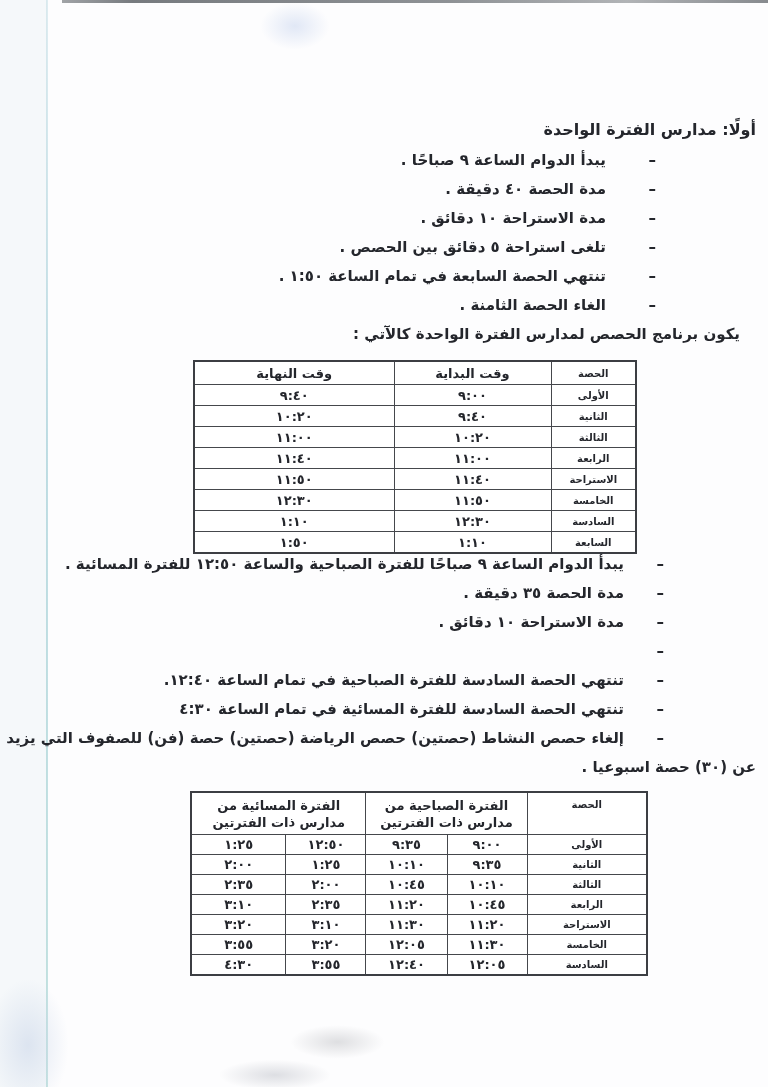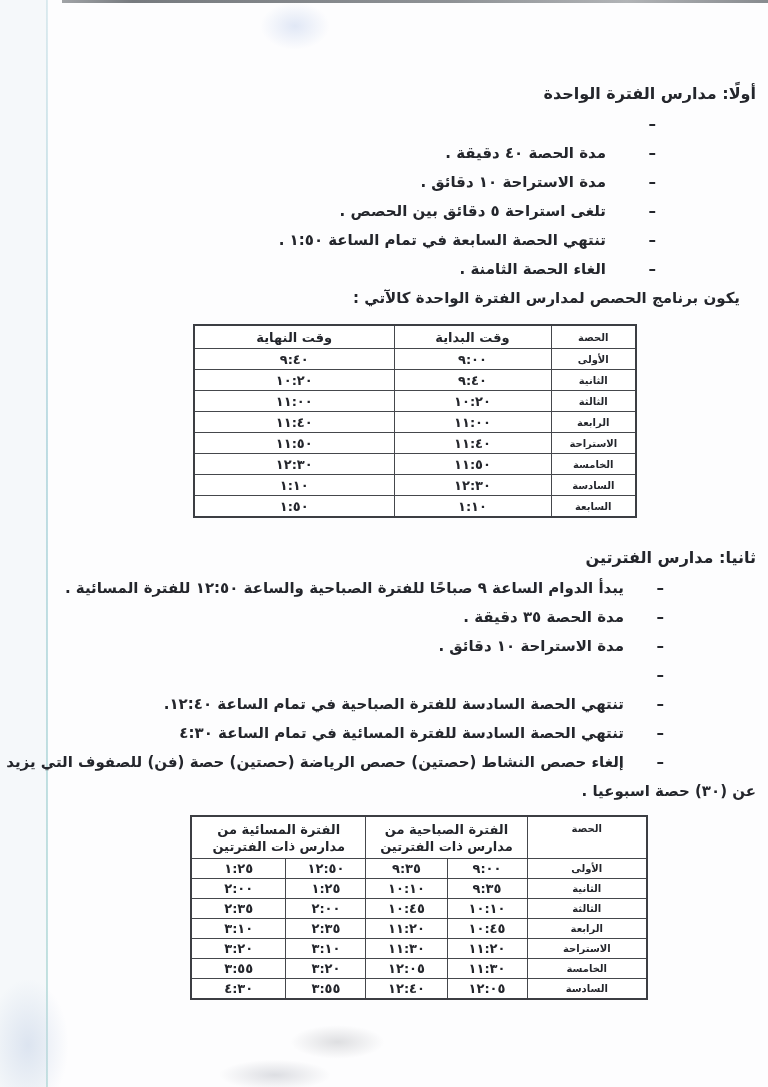--- a/index.html
+++ b/index.html
@@ -33,21 +33,21 @@
     background: radial-gradient(ellipse at center, rgba(200,212,232,.55), rgba(200,212,232,0) 72%); }
   .smudge-bottom-center { left: 290px; top: 1025px; width: 95px; height: 34px;
     background: radial-gradient(ellipse at center, rgba(150,152,158,.30), rgba(150,152,158,0) 70%); }
   .smudge-bottom-left { left: 220px; top: 1060px; width: 110px; height: 30px;
     background: radial-gradient(ellipse at center, rgba(168,172,182,.38), rgba(168,172,182,0) 72%); }
 
   
   .content {
     position: relative;
     direction: rtl;
-    padding: 84px 12px 0 0;
+    padding: 120px 12px 0 0;
     color: #24262c;
     font-weight: bold;
   }
   .section-heading {
     font-size: 16px; line-height: 20px;
     margin: 0 0 10px 0;
   }
   .sec-2-heading { margin-top: 30px; }
   .bullet {
     display: flex;
@@ -106,20 +106,21 @@
 <div class="smudge smudge-bottom-left"></div>
 
 <div class="content">
 
   <div class="section-heading">أولًا: مدارس الفترة الواحدة</div>
 
   <div class="bullets bullets-1">
 
   <div class="bullet">
       <span class="dash">–</span>
+      <span class="bullet-text">يبدأ الدوام الساعة ٩ صباحًا .</span>
     </div>
       <div class="bullet">
       <span class="dash">–</span>
       <span class="bullet-text">مدة الحصة ٤٠ دقيقة .</span>
     </div>
       <div class="bullet">
       <span class="dash">–</span>
       <span class="bullet-text">مدة الاستراحة ١٠ دقائق .</span>
     </div>
       <div class="bullet">
@@ -189,21 +190,20 @@
         <td>١:١٠</td>
       </tr>
         <tr>
         <td class="c-period">السابعة</td>
         <td>١:١٠</td>
         <td>١:٥٠</td>
       </tr>
       </tbody>
   </table>
 
-  <div class="section-heading sec-2-heading">ثانيا: مدارس الفترتين</div>
 
   <div class="bullets bullets-2">
 
   <div class="bullet">
       <span class="dash">–</span>
       <span class="bullet-text">يبدأ الدوام الساعة ٩ صباحًا للفترة الصباحية والساعة ١٢:٥٠ للفترة المسائية .</span>
     </div>
       <div class="bullet">
       <span class="dash">–</span>
       <span class="bullet-text">مدة الحصة ٣٥ دقيقة .</span>

